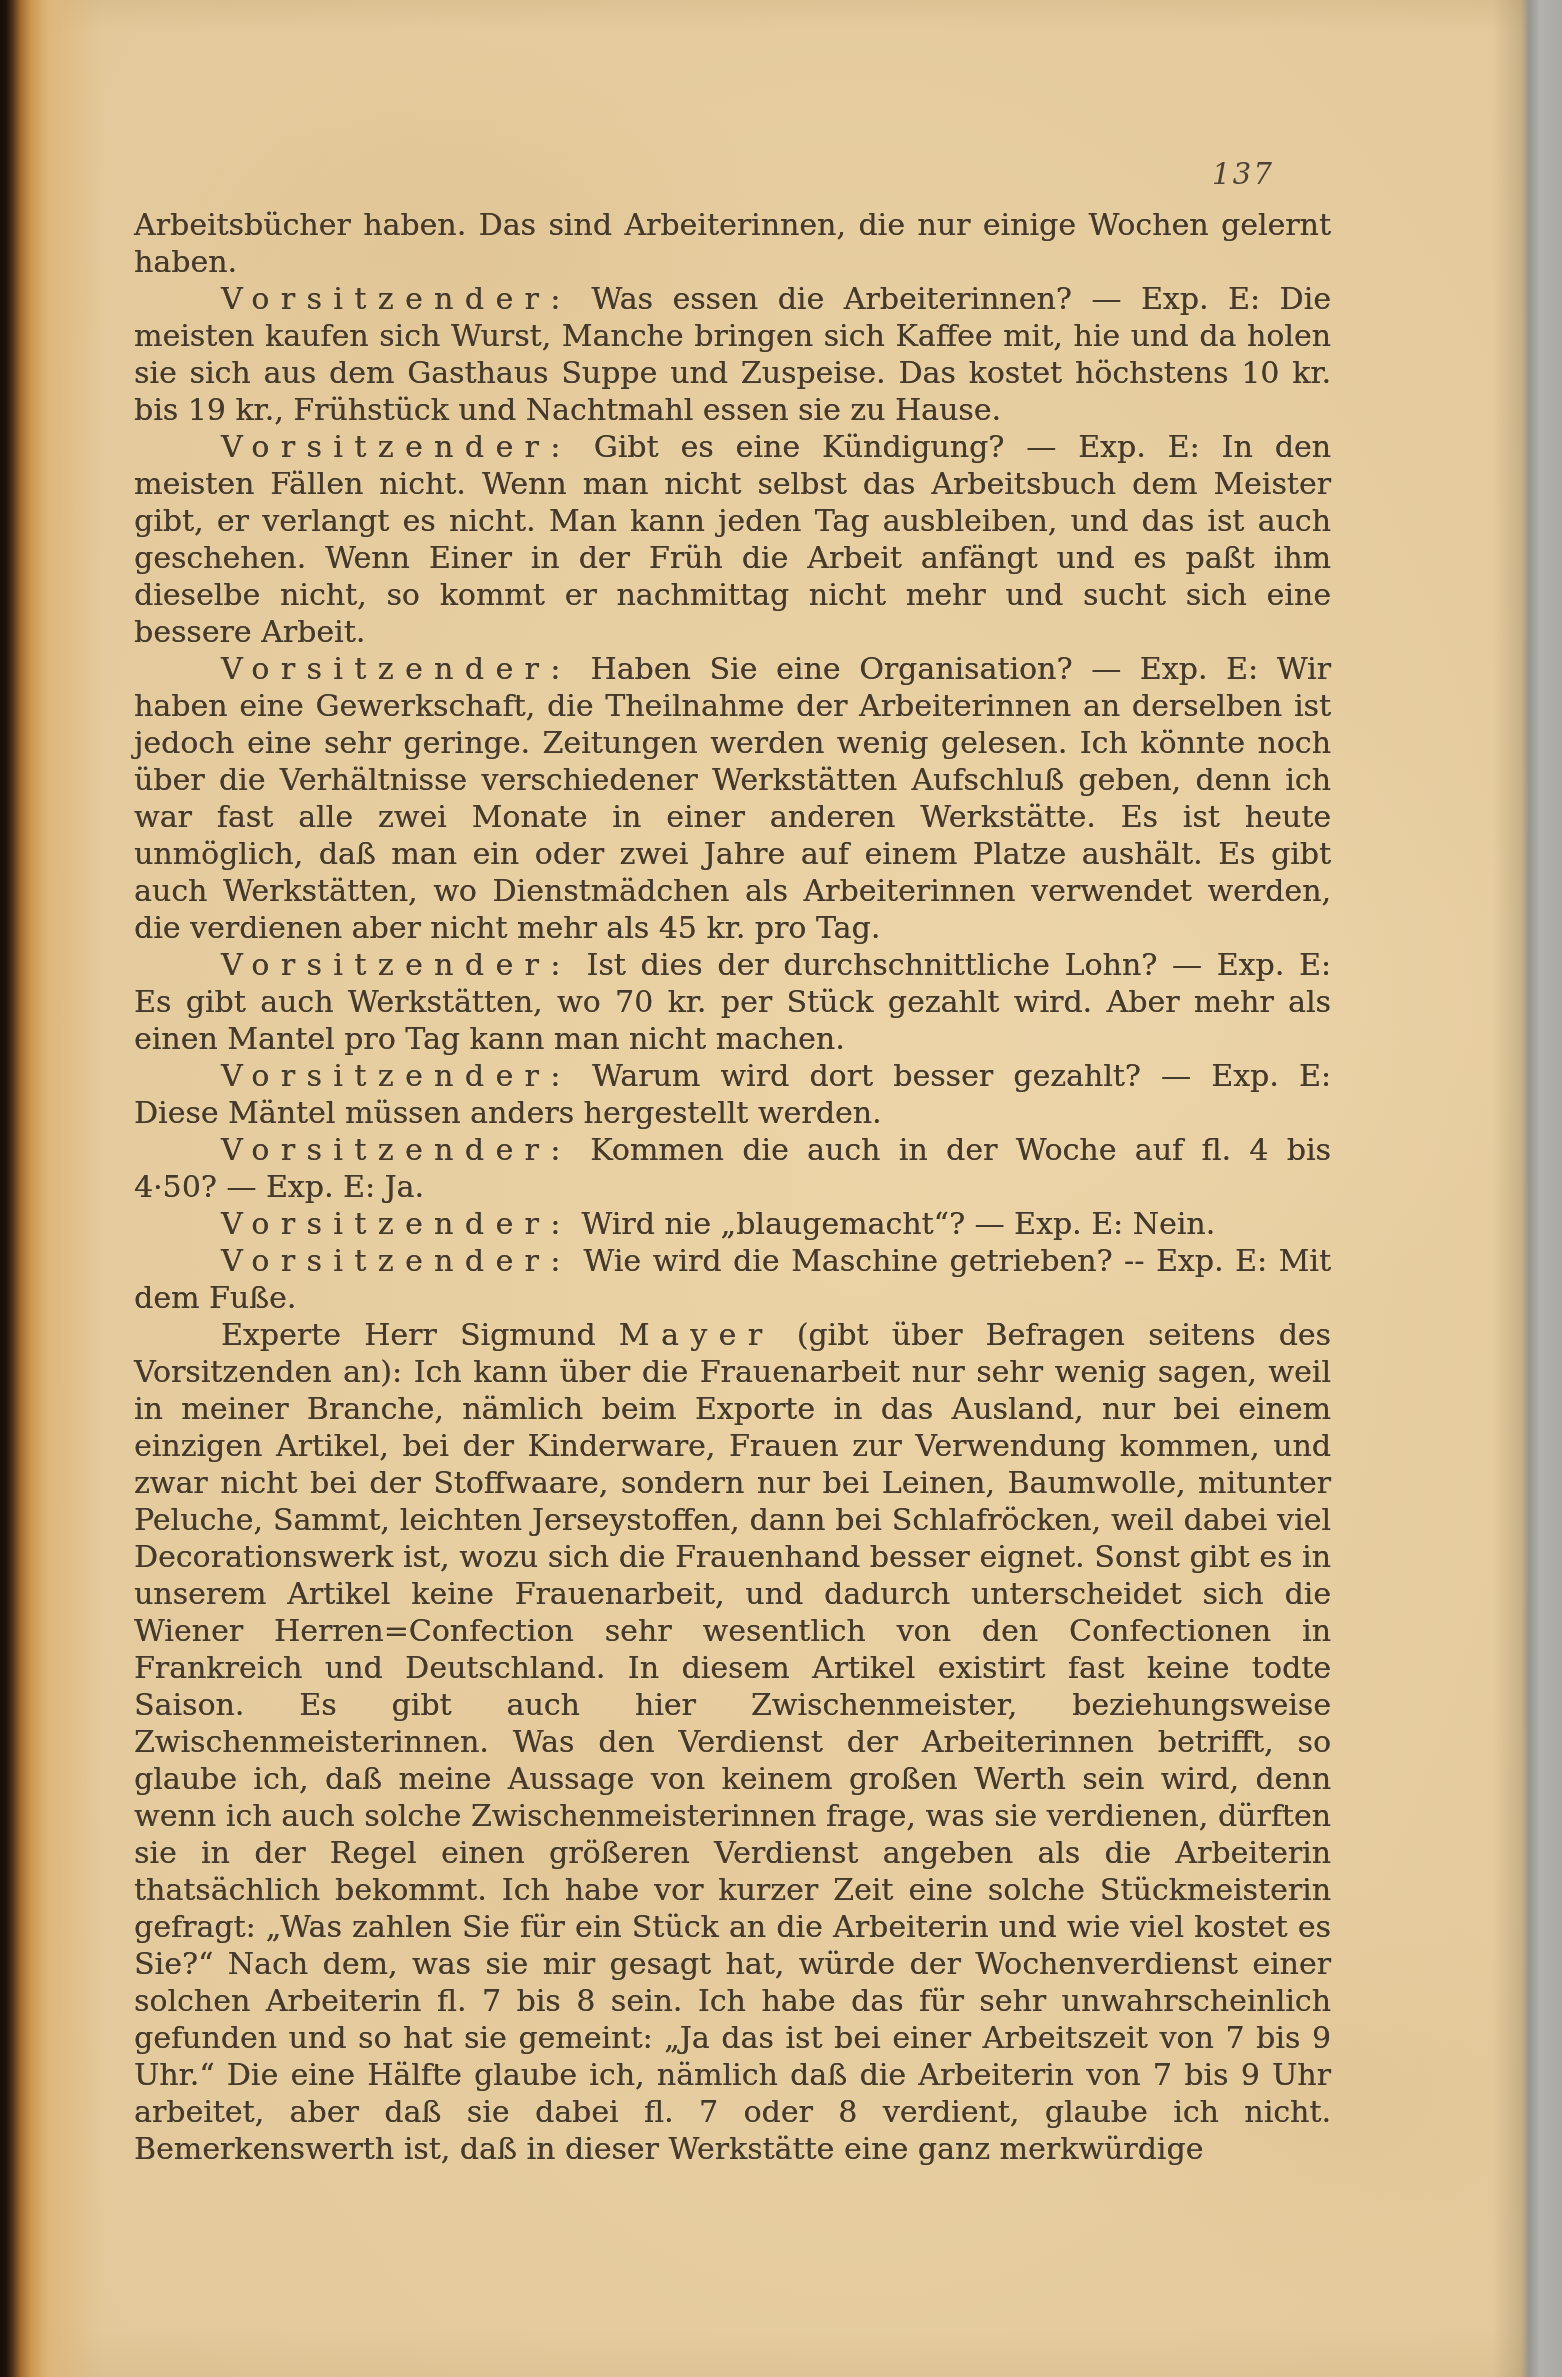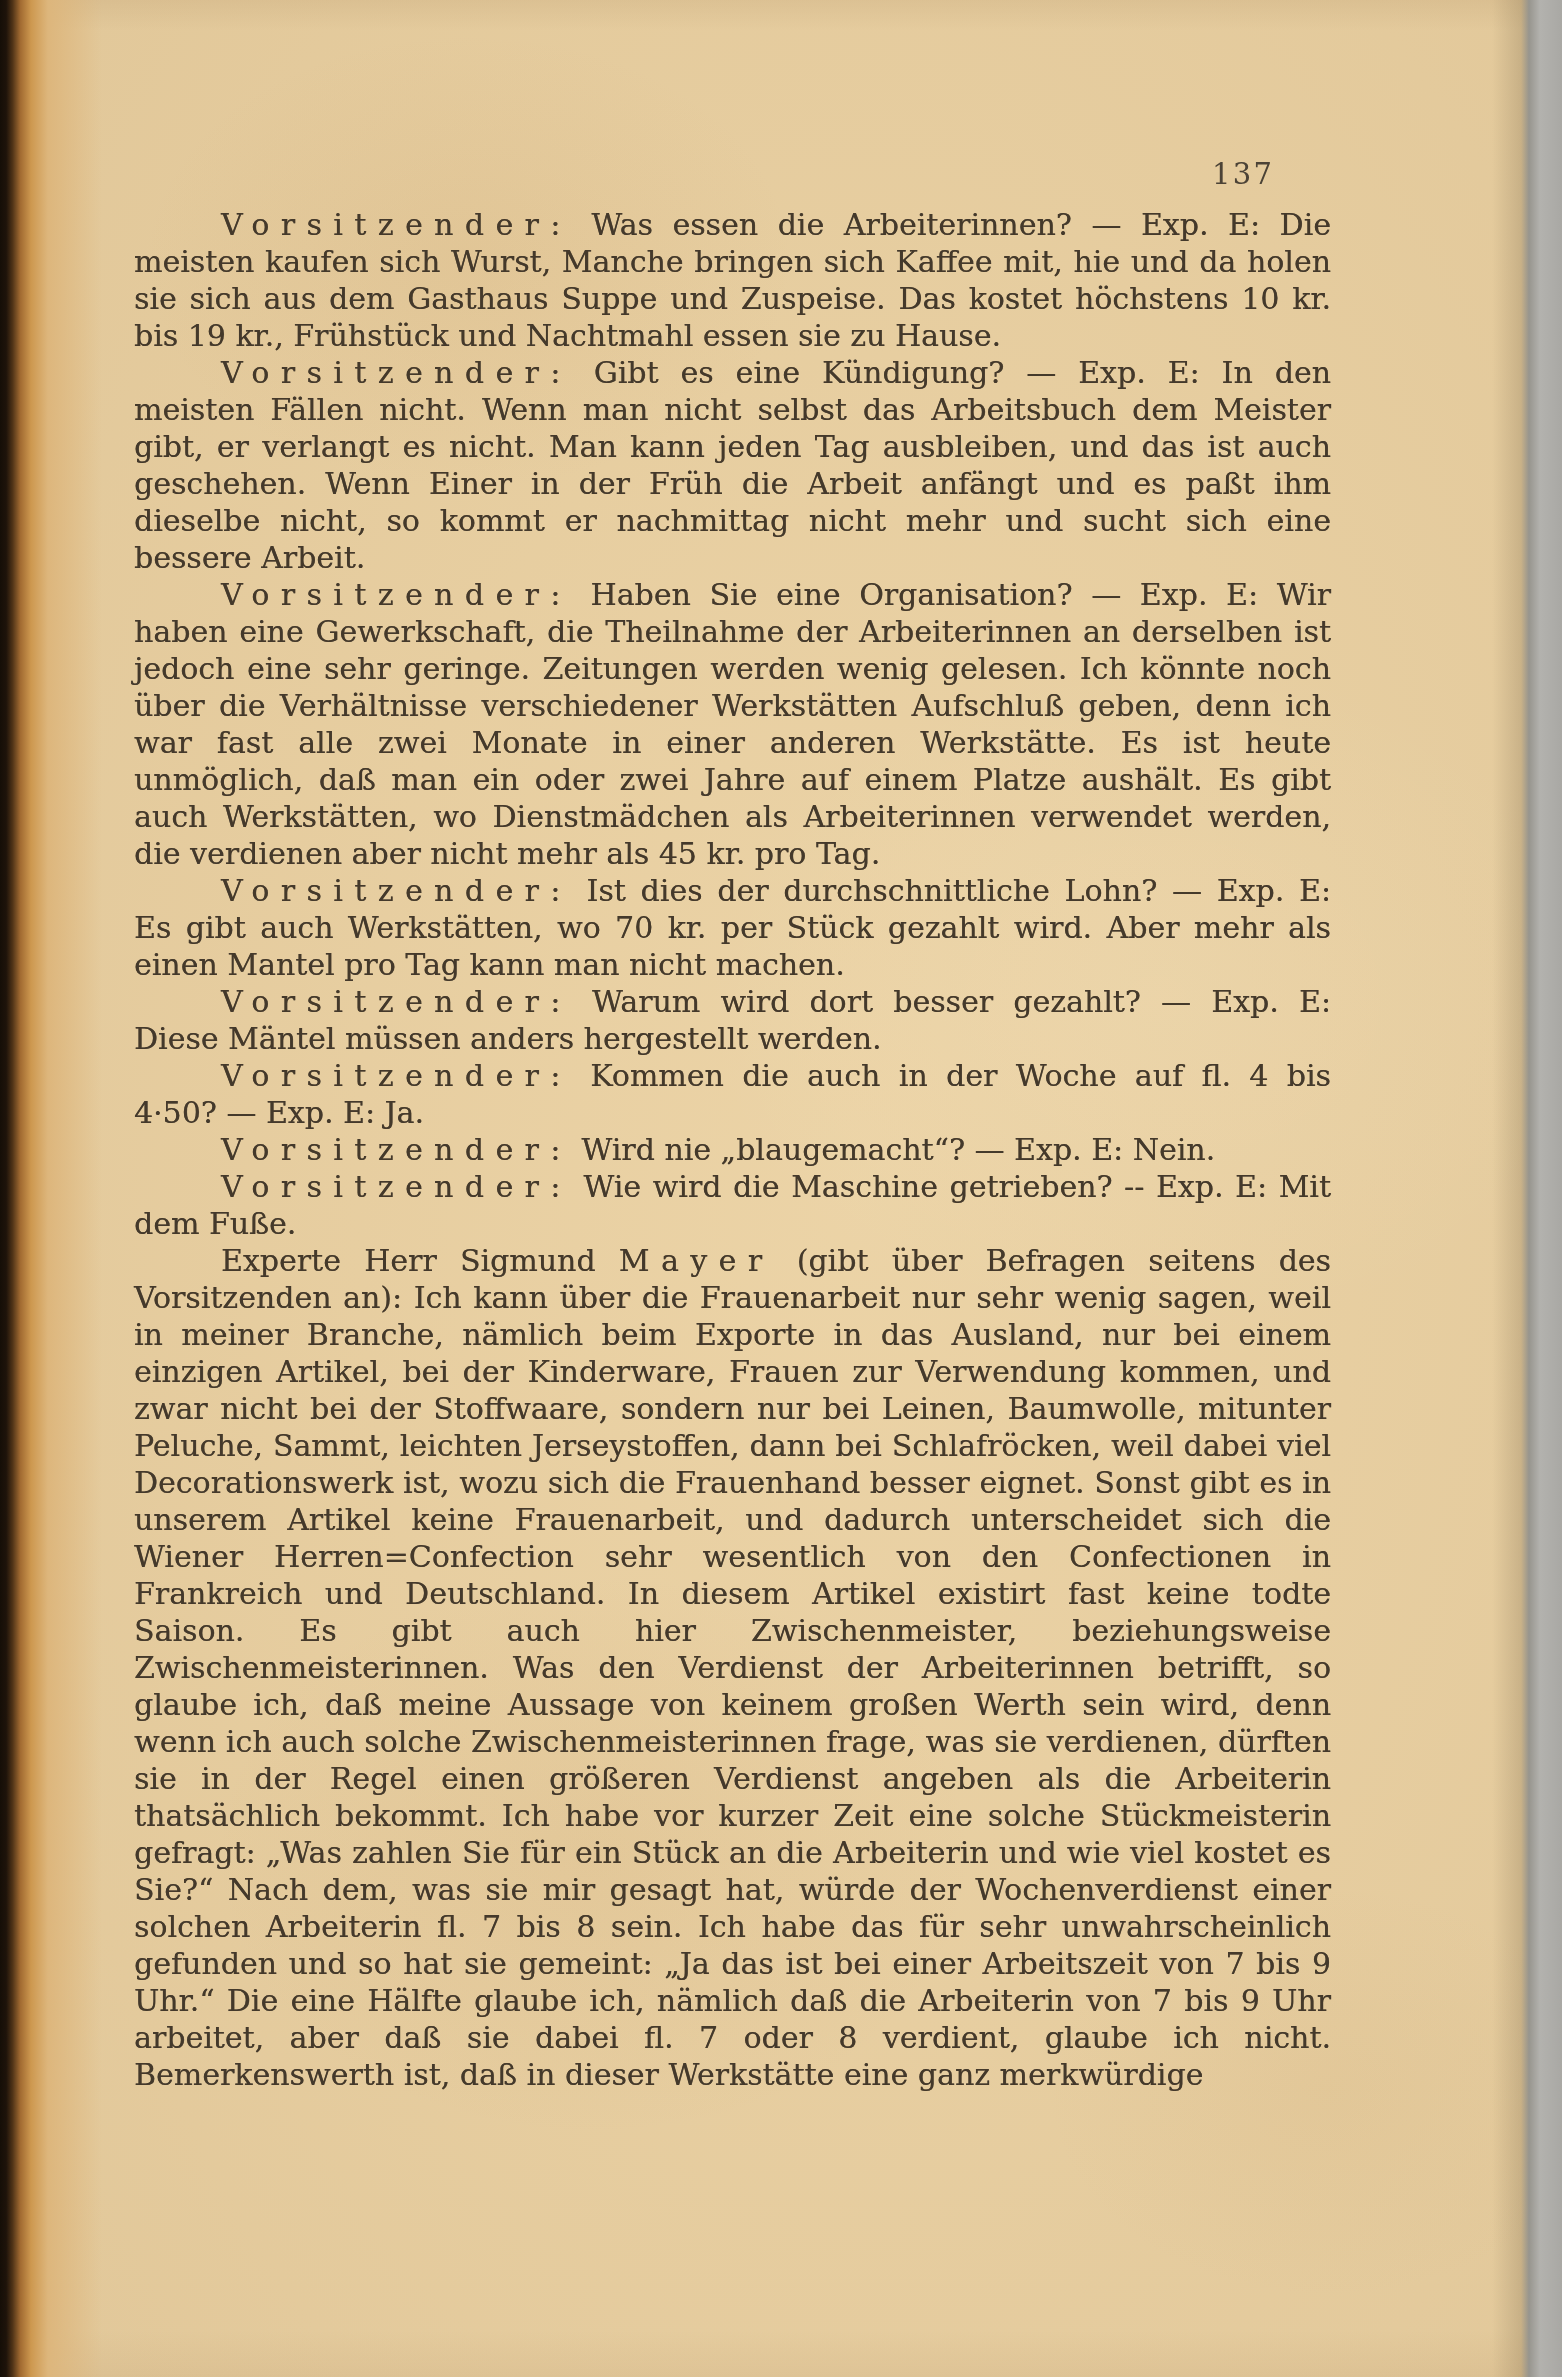--- a/index.html
+++ b/index.html
@@ -53,20 +53,21 @@
       rgba(150,130,95,0.35) 41px, rgba(233,208,162,0) 70px);
   }
 
   .page-number {
     position: absolute;
     left: 1212px; top: 157px;
     z-index: 2;
     font-size: 29px;
     color: #4c4336;
     letter-spacing: 2.3px;
+    font-style: italic;
   }
 
   .text-block {
     position: absolute;
     left: 134px; top: 206px;
     width: 1197px;
     z-index: 2;
     color: #44392b;
     font-size: 30px;
     line-height: 37px;
@@ -81,20 +82,21 @@
   .gesperrt { letter-spacing: 0.38em; }
 </style>
 </head>
 <body>
 
 <div class="scan">
   <div class="edge-left"></div>
   <div class="edge-right"></div>
   <div class="page-number">137</div>
   <div class="text-block" id="text-block">
+      <p class="para"><span>Arbeitsbücher haben. Das sind Arbeiterinnen, die nur einige Wochen gelernt haben.</span></p>
       <p class="para indent"><span class="gesperrt">Vorsitzender:</span><span> Was essen die Arbeiterinnen? — Exp. E: Die meisten kaufen sich Wurst, Manche bringen sich Kaffee mit, hie und da holen sie sich aus dem Gasthaus Suppe und Zuspeise. Das kostet höchstens 10 kr. bis 19 kr., Frühstück und Nachtmahl essen sie zu Hause.</span></p>
       <p class="para indent"><span class="gesperrt">Vorsitzender:</span><span> Gibt es eine Kündigung? — Exp. E: In den meisten Fällen nicht. Wenn man nicht selbst das Arbeitsbuch dem Meister gibt, er verlangt es nicht. Man kann jeden Tag ausbleiben, und das ist auch geschehen. Wenn Einer in der Früh die Arbeit anfängt und es paßt ihm dieselbe nicht, so kommt er nachmittag nicht mehr und sucht sich eine bessere Arbeit.</span></p>
       <p class="para indent"><span class="gesperrt">Vorsitzender:</span><span> Haben Sie eine Organisation? — Exp. E: Wir haben eine Gewerkschaft, die Theilnahme der Arbeiterinnen an derselben ist jedoch eine sehr geringe. Zeitungen werden wenig gelesen. Ich könnte noch über die Verhältnisse verschiedener Werkstätten Aufschluß geben, denn ich war fast alle zwei Monate in einer anderen Werkstätte. Es ist heute unmöglich, daß man ein oder zwei Jahre auf einem Platze aushält. Es gibt auch Werkstätten, wo Dienstmädchen als Arbeiterinnen verwendet werden, die verdienen aber nicht mehr als 45 kr. pro Tag.</span></p>
       <p class="para indent"><span class="gesperrt">Vorsitzender:</span><span> Ist dies der durchschnittliche Lohn? — Exp. E: Es gibt auch Werkstätten, wo 70 kr. per Stück gezahlt wird. Aber mehr als einen Mantel pro Tag kann man nicht machen.</span></p>
       <p class="para indent"><span class="gesperrt">Vorsitzender:</span><span> Warum wird dort besser gezahlt? — Exp. E: Diese Mäntel müssen anders hergestellt werden.</span></p>
       <p class="para indent"><span class="gesperrt">Vorsitzender:</span><span> Kommen die auch in der Woche auf fl. 4 bis 4·50? — Exp. E: Ja.</span></p>
       <p class="para indent"><span class="gesperrt">Vorsitzender:</span><span> Wird nie „blaugemacht“? — Exp. E: Nein.</span></p>
       <p class="para indent"><span class="gesperrt">Vorsitzender:</span><span> Wie wird die Maschine getrieben? -- Exp. E: Mit dem Fuße.</span></p>
       <p class="para indent"><span>Experte Herr Sigmund </span><span class="gesperrt">Mayer</span><span> (gibt über Befragen seitens des Vorsitzenden an): Ich kann über die Frauenarbeit nur sehr wenig sagen, weil in meiner Branche, nämlich beim Exporte in das Ausland, nur bei einem einzigen Artikel, bei der Kinderware, Frauen zur Verwendung kommen, und zwar nicht bei der Stoffwaare, sondern nur bei Leinen, Baumwolle, mitunter Peluche, Sammt, leichten Jerseystoffen, dann bei Schlafröcken, weil dabei viel Decorationswerk ist, wozu sich die Frauenhand besser eignet. Sonst gibt es in unserem Artikel keine Frauenarbeit, und dadurch unterscheidet sich die Wiener Herren=Confection sehr wesentlich von den Confectionen in Frankreich und Deutschland. In diesem Artikel existirt fast keine todte Saison. Es gibt auch hier Zwischenmeister, beziehungsweise Zwischenmeisterinnen. Was den Verdienst der Arbeiterinnen betrifft, so glaube ich, daß meine Aussage von keinem großen Werth sein wird, denn wenn ich auch solche Zwischenmeisterinnen frage, was sie verdienen, dürften sie in der Regel einen größeren Verdienst angeben als die Arbeiterin thatsächlich bekommt. Ich habe vor kurzer Zeit eine solche Stückmeisterin gefragt: „Was zahlen Sie für ein Stück an die Arbeiterin und wie viel kostet es Sie?“ Nach dem, was sie mir gesagt hat, würde der Wochenverdienst einer solchen Arbeiterin fl. 7 bis 8 sein. Ich habe das für sehr unwahrscheinlich gefunden und so hat sie gemeint: „Ja das ist bei einer Arbeitszeit von 7 bis 9 Uhr.“ Die eine Hälfte glaube ich, nämlich daß die Arbeiterin von 7 bis 9 Uhr arbeitet, aber daß sie dabei fl. 7 oder 8 verdient, glaube ich nicht. Bemerkenswerth ist, daß in dieser Werkstätte eine ganz merkwürdige</span></p>
     </div>

